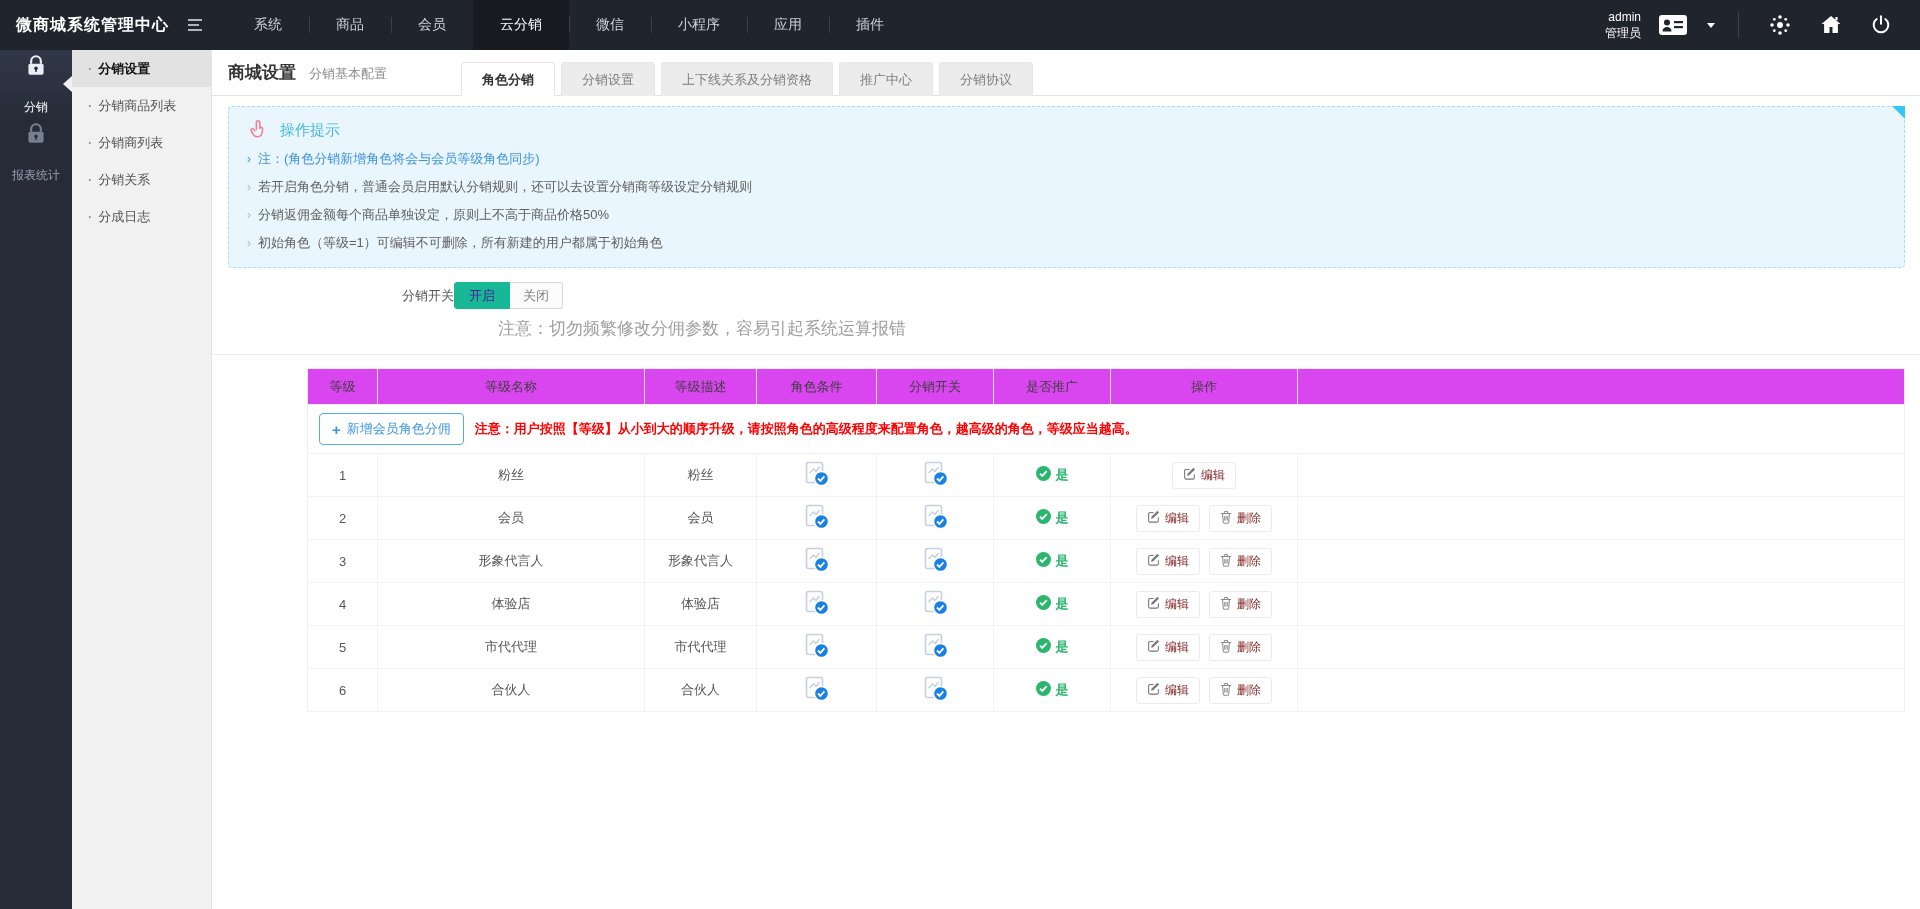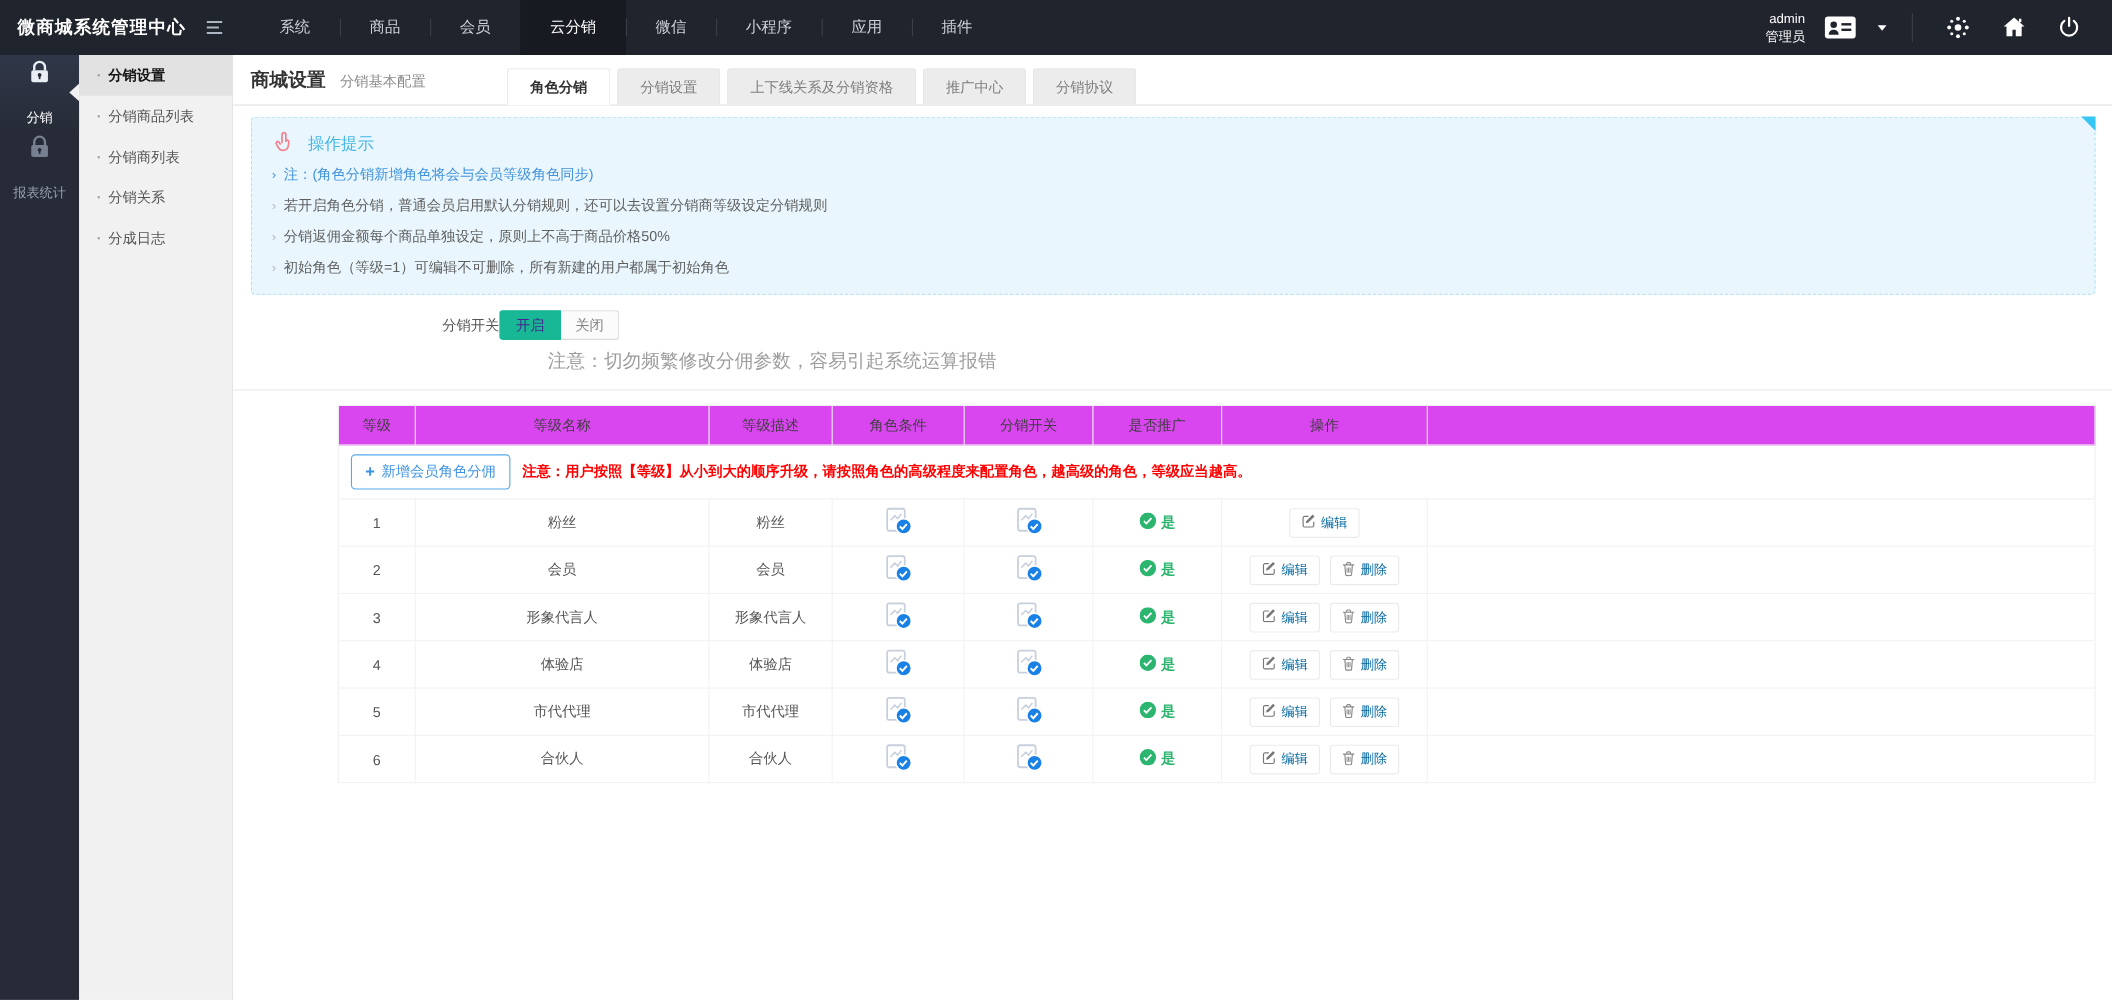--- a/index.html
+++ b/index.html
@@ -93,21 +93,21 @@
     color:#3d93e4; background:#fff; border-radius:4px; padding:6px 12px; font-size:13px; cursor:pointer; }
   .add-btn .plus { font-size:15px; font-weight:bold; line-height:11px; }
   .tbl-warning { margin-left:11px; color:#ff0000; font-size:13px; font-weight:bold; }
   .role-table td.cell { height:43px; text-align:center; font-size:13px; color:#555;
     border-right:1px solid #f2f2f2; border-bottom:1px solid #f2f2f2; }
   .role-table td.cell.last { border-right:none; }
   .yes-wrap { display:inline-flex; align-items:center; gap:5px; color:#2cb56e; font-weight:bold; }
   .cfg-icon { display:inline-flex; cursor:pointer; }
   .ops { display:inline-flex; gap:9px; }
   .op-btn { display:inline-flex; align-items:center; gap:5px; border:1px solid #ebebeb; background:#fff;
-    border-radius:3px; padding:4px 10px; font-size:12px; color:#0369a1; cursor:pointer; }
+    border-radius:3px; padding:4px 10px; font-size:12px; color:#7f1d1d; cursor:pointer; }
 </style>
 </head>
 <body>
 
 <div class="topbar">
   <div class="brand">
     <span class="brand-title">微商城系统管理中心</span>
     <span class="menu-toggle">
       <svg width="20" height="20" viewBox="0 0 20 20" fill="none" stroke="#aeb6c2" stroke-width="2">
           <path d="M3 5h14M3 10h11M3 15h14"></path>

